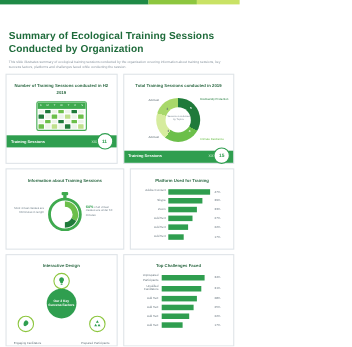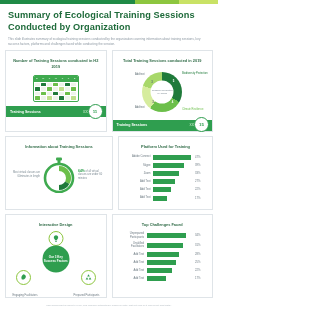--- a/index.html
+++ b/index.html
@@ -12,21 +12,21 @@
   .page { position: relative; width: 218px; height: 315px; background: #fff; }
 
   
   .accent-row { display: flex; height: 4px; width: 100%; }
   .accent-a { width: 62%; background: #1f8a46; }
   .accent-b { width: 20%; background: #8dc63f; }
   .accent-c { width: 18%; background: #c9e265; }
 
   .title {
     font-size: 9.2px; font-weight: bold; color: #1f6b3b;
-    line-height: 1.25; padding: 6px 8px 0 8px; letter-spacing: .1px;
+    line-height: 1.25; padding: 23px 8px 0 8px; letter-spacing: .1px;
   }
   .subtitle {
     font-size: 3.1px; color: #8d98a2; line-height: 1.5;
     padding: 4px 8px 4px 8px;
   }
 
   .grid { padding: 0 5px; }
   .row { display: flex; gap: 5px; }
   .card {
     border: 0.6px solid #dfe4e8; background: #fff;

